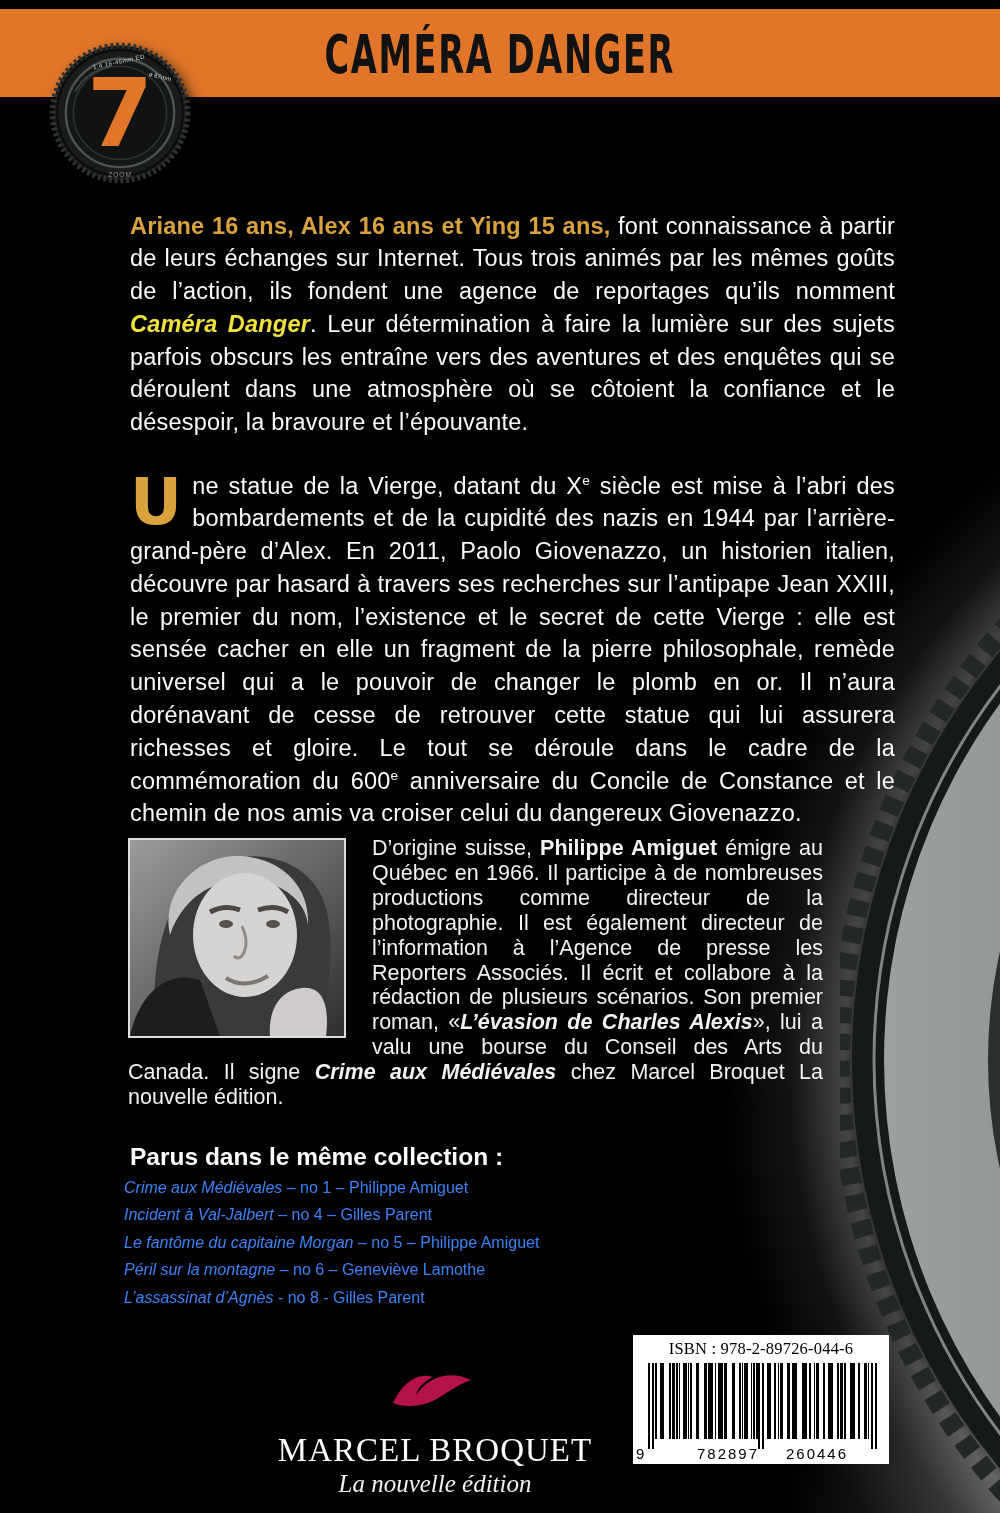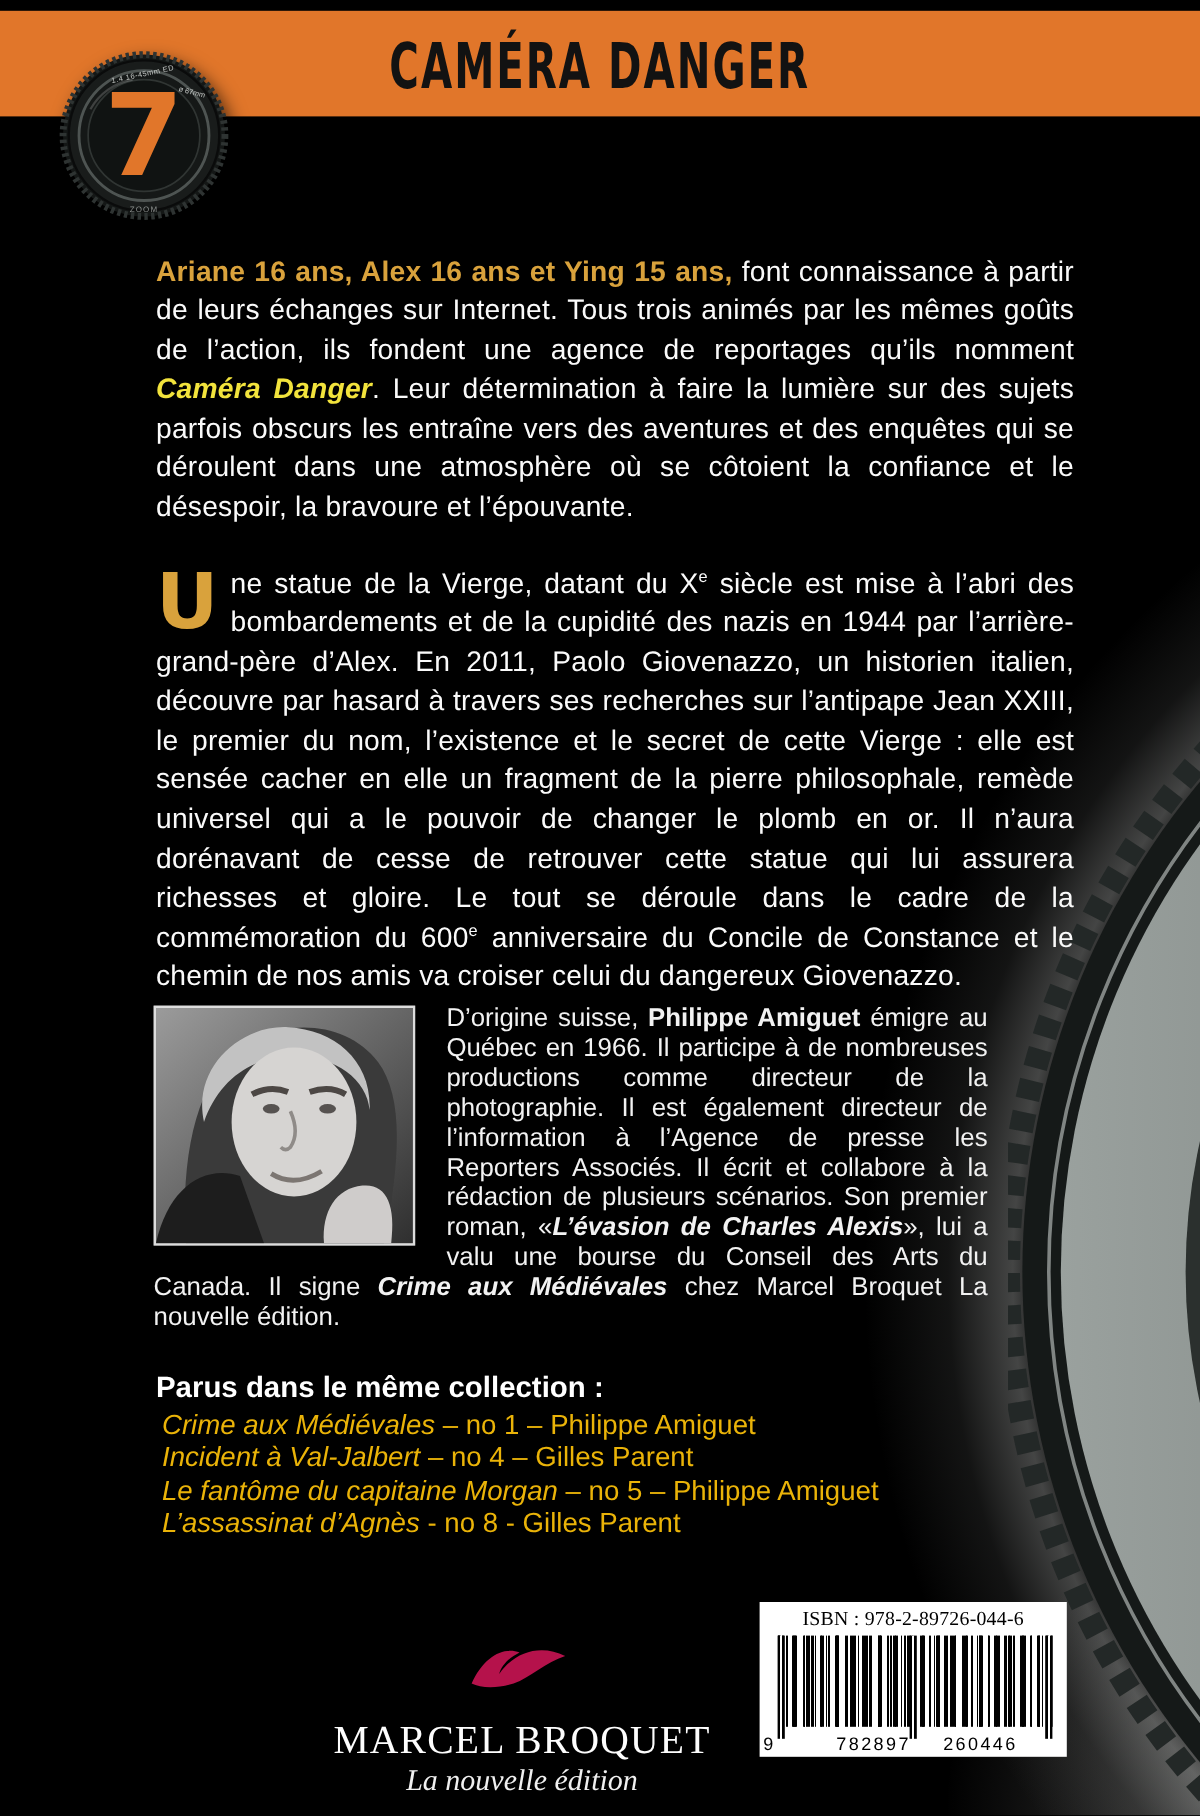--- a/index.html
+++ b/index.html
@@ -40,21 +40,21 @@
 
   
   #bio{position:absolute;left:128px;top:836px;width:695px;text-align:justify;
        font-size:21.5px;line-height:24.9px;color:#f2f2f2;}
   .photo{float:left;width:218px;height:200px;margin:2px 26px 22px 0;
          border:2px solid #ddd;box-sizing:border-box;background:#555;}
   .photo svg{display:block;width:100%;height:100%;}
 
   
   .coll-head{position:absolute;left:130px;top:1143px;font-size:24.5px;font-weight:bold;color:#fff;}
-  .book-list{position:absolute;left:135px;top:1174px;font-size:23px;line-height:27.4px;color:#eab308;}
+  .book-list{position:absolute;left:124px;top:1174px;font-size:16px;line-height:27.4px;color:#3b82f6;}
   .book-title{font-style:italic;}
 
   
   .publisher{position:absolute;left:240px;top:1366px;width:390px;text-align:center;}
   .pub-bird{width:96px;height:46px;margin:0 auto;}
   .pub-name{font-family:"Liberation Serif",serif;font-size:33px;letter-spacing:1px;
             color:#fdfdfd;white-space:nowrap;margin-top:16px;}
   .pub-tag{font-family:"Liberation Serif",serif;font-style:italic;font-size:25px;
            color:#f0f0f0;margin-top:1px;}
 
@@ -146,20 +146,21 @@
       </svg>
     </div>
     <span><span class="seg-plain">D’origine suisse, </span><span class="seg-bold">Philippe Amiguet</span><span class="seg-plain"> émigre au Québec en 1966. Il participe à de nombreuses productions comme directeur de la photographie. Il est également directeur de l’information à l’Agence de presse les Reporters Associés. Il écrit et collabore à la rédaction de plusieurs scénarios. Son premier roman, «</span><span class="seg-bold-italic">L’évasion de Charles Alexis</span><span class="seg-plain">», lui a valu une bourse du Conseil des Arts du Canada. Il signe </span><span class="seg-bold-italic">Crime aux Médiévales</span><span class="seg-plain"> chez Marcel Broquet La nouvelle édition.</span></span>
   </div>
 
   <div class="coll-head">Parus dans le même collection :</div>
   <div class="book-list">
       <div><span class="book-title">Crime aux Médiévales</span><span class="book-rest"> – no 1 – Philippe Amiguet</span></div>
       <div><span class="book-title">Incident à Val-Jalbert</span><span class="book-rest"> – no 4 – Gilles Parent</span></div>
       <div><span class="book-title">Le fantôme du capitaine Morgan</span><span class="book-rest"> – no 5 – Philippe Amiguet</span></div>
+      <div><span class="book-title">Péril sur la montagne</span><span class="book-rest"> – no 6 – Geneviève Lamothe</span></div>
       <div><span class="book-title">L’assassinat d’Agnès</span><span class="book-rest"> - no 8 - Gilles Parent</span></div>
     </div>
 
   <div class="publisher">
     <svg class="pub-bird" viewBox="0 0 96 44" aria-hidden="true">
       <path d="M6 36 C16 14 32 5 46 10 C38 14 31 20 29 28 C42 9 64 3 84 13 C68 18 55 31 41 36 C28 40 14 40 6 36 Z" fill="#B5124B"></path>
     </svg>
     <div class="pub-name">MARCEL BROQUET</div>
     <div class="pub-tag">La nouvelle édition</div>
   </div>

